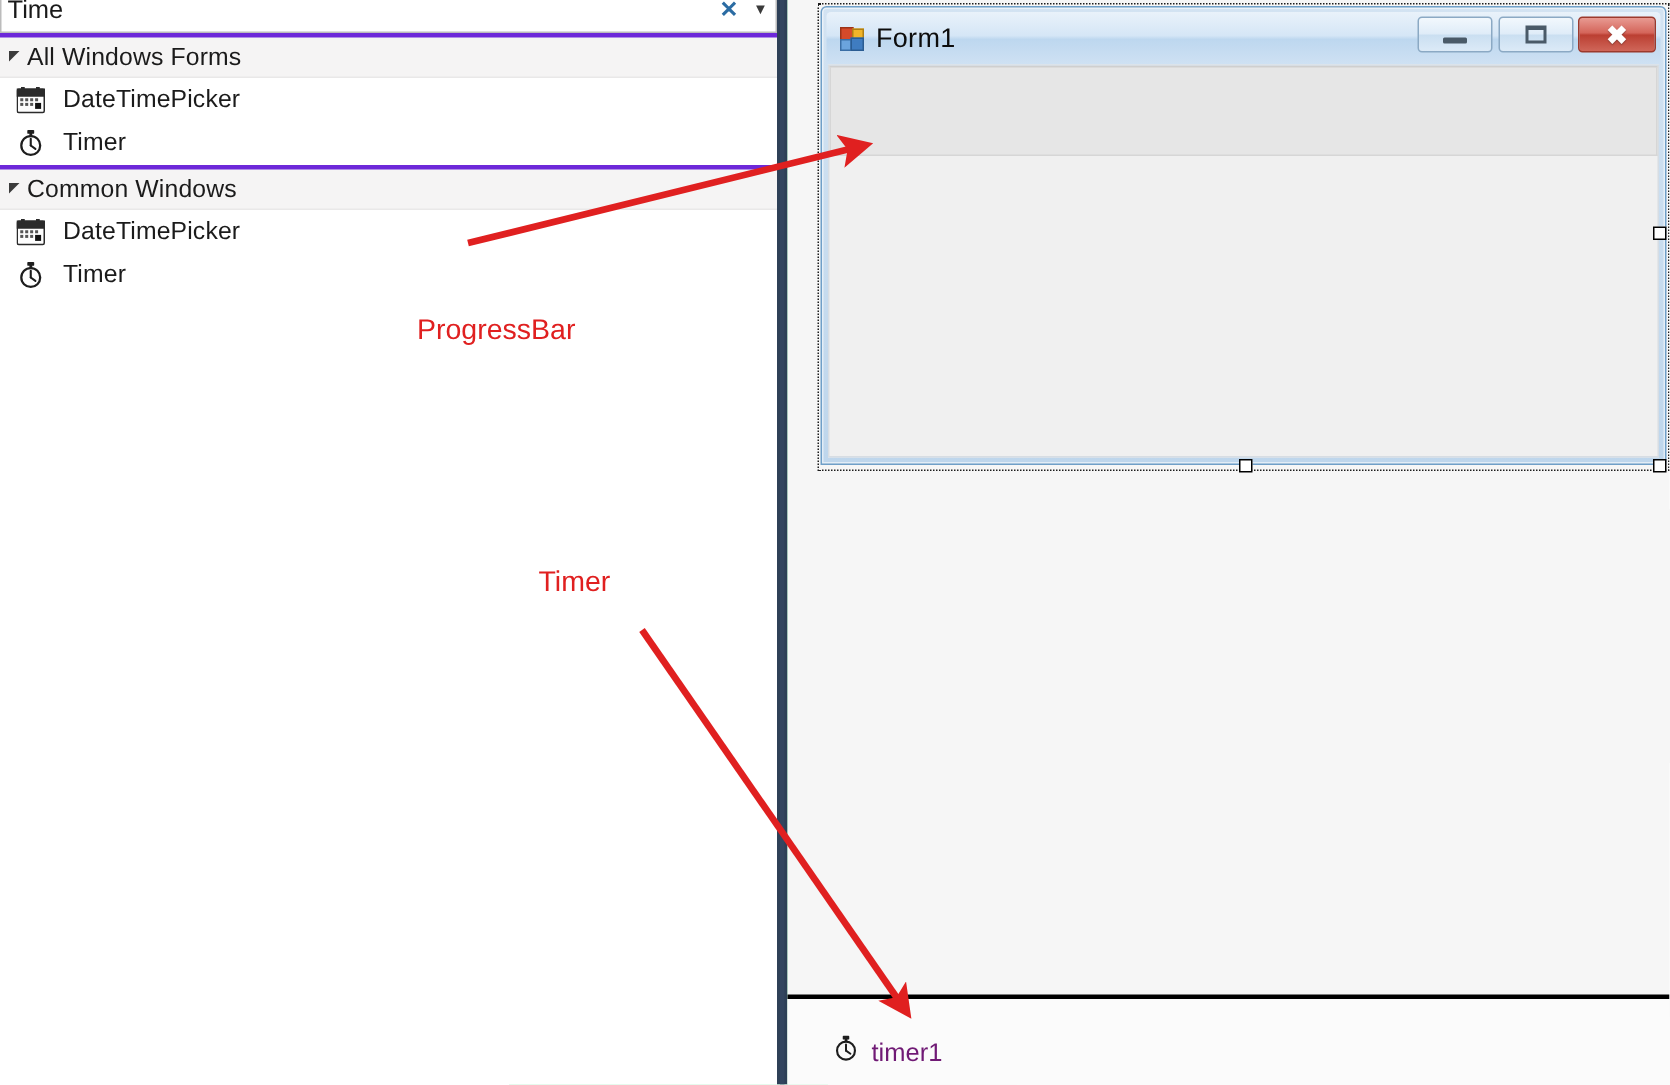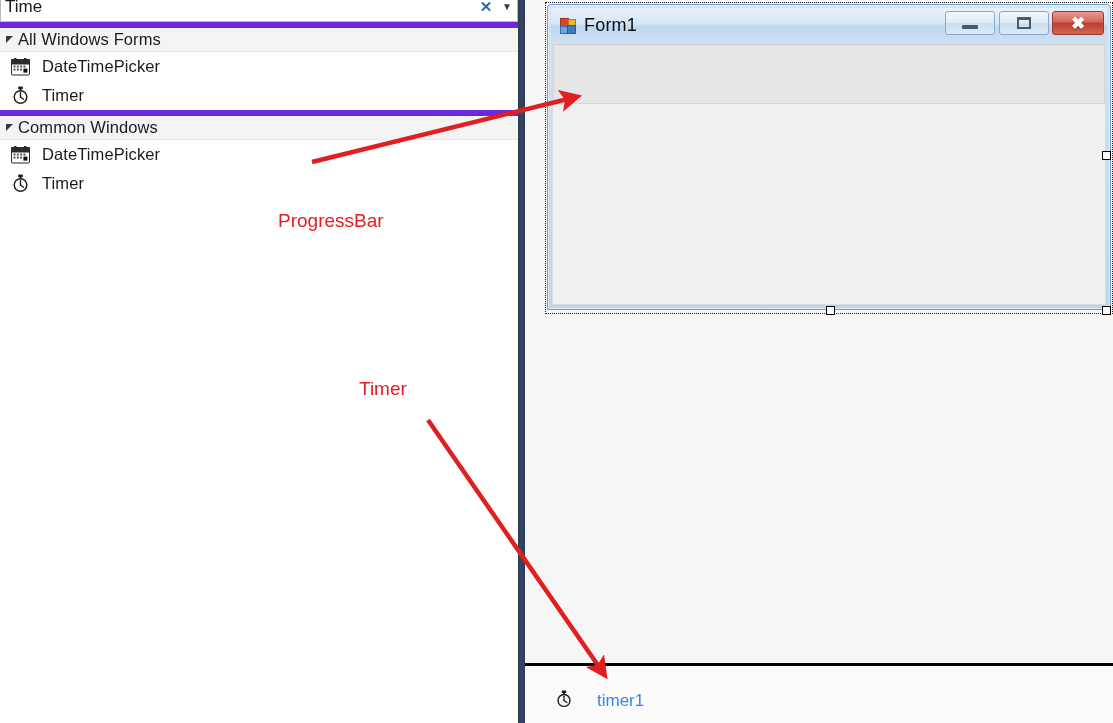--- a/index.html
+++ b/index.html
@@ -42,21 +42,21 @@
   }
 
   
   #tb-tree {
     position:absolute; left:0; top:22px; width:518px; bottom:0;
     background:#ffffff;
   }
   .tb-group {
     height:30px; display:flex; align-items:center;
     background:#f5f4f4;
-    border-top:6px solid #6d28d9;
+    border-top:3px solid #6d28d9;
     border-bottom:1px solid #e9e8e8;
     cursor:pointer;
   }
   .tb-arrow {
     width:18px; padding-left:5px;
     font-size:9px; color:#3b3b3b;
     line-height:0;
   }
   .tb-arrow svg { display:block; }
   .tb-group-label {
@@ -165,21 +165,21 @@
   }
   #tray {
     position:absolute; left:0; right:0; top:666px; bottom:0;
     background:#fbfbfb;
   }
   #tray-item {
     position:absolute; left:30px; top:24px;
     display:flex; align-items:center; cursor:pointer;
   }
   #tray-item-label {
-    font-size:17px; color:#3b82f6; margin-left:24px;
+    font-size:17px; color:#701a75; margin-left:8px;
   }
 
   
   #annots {
     position:absolute; left:0; top:0; width:897px; height:723px;
     pointer-events:none;
   }
   .annot-label {
     position:absolute;
     color:#e02020; font-size:19px;

